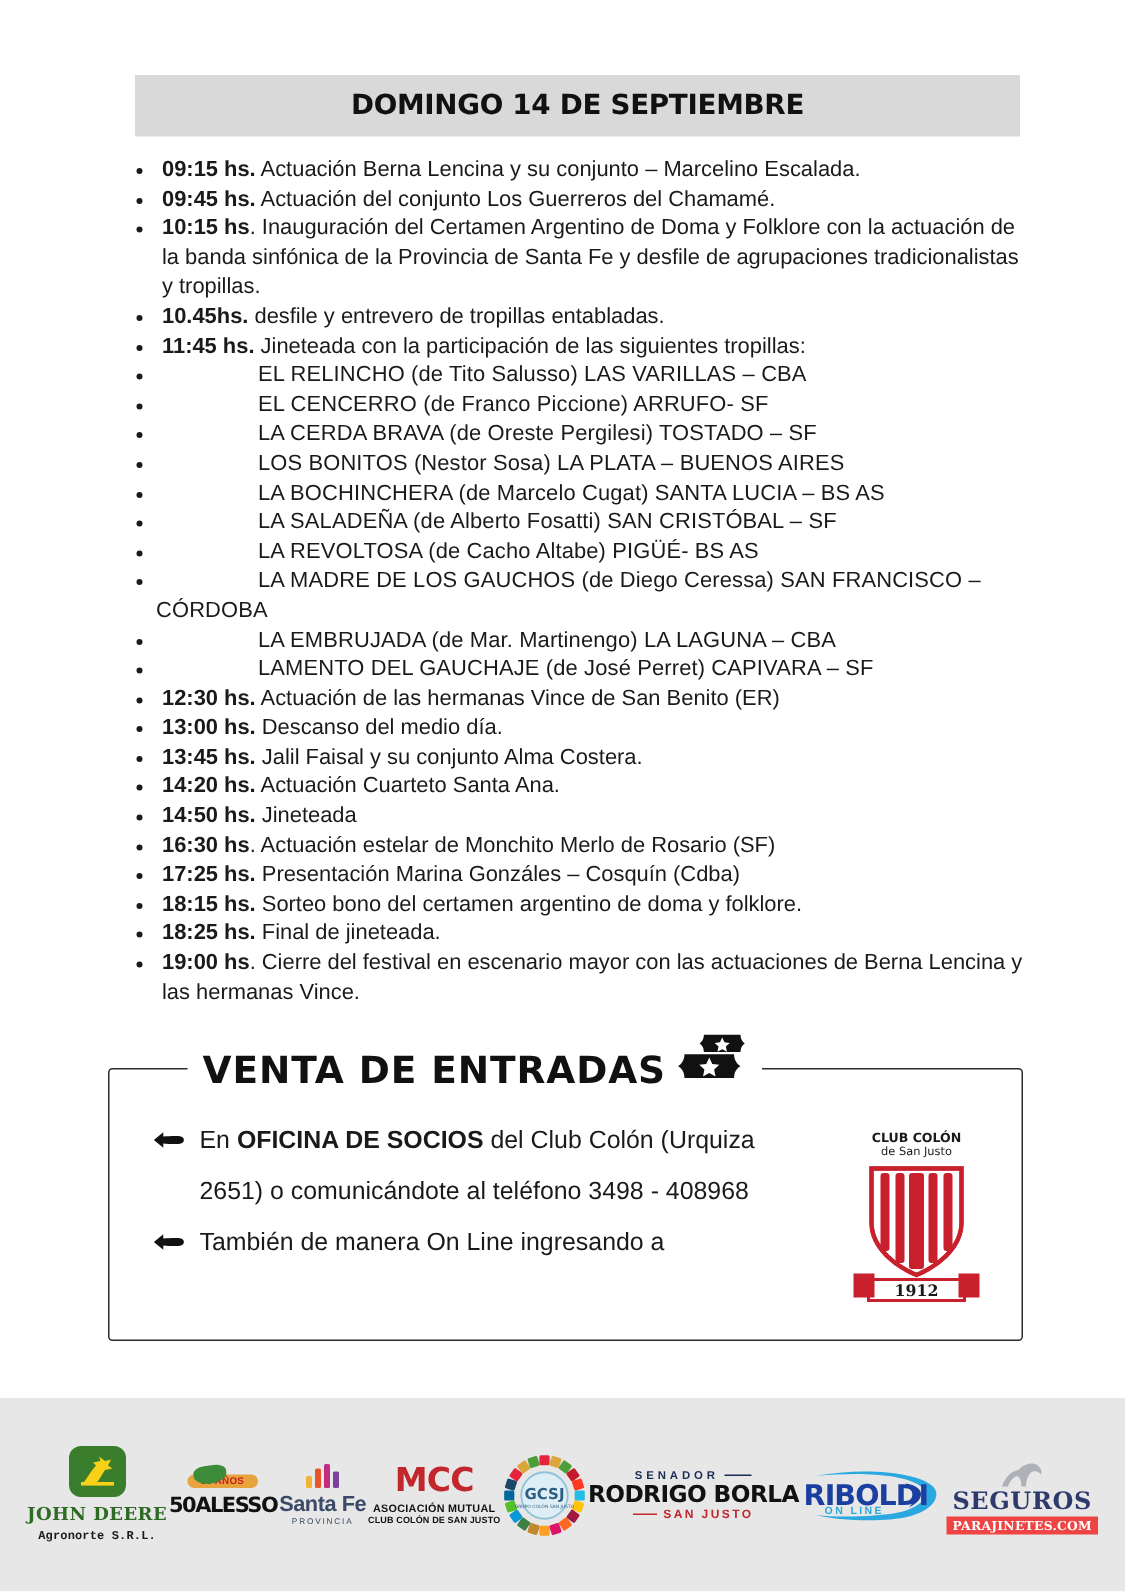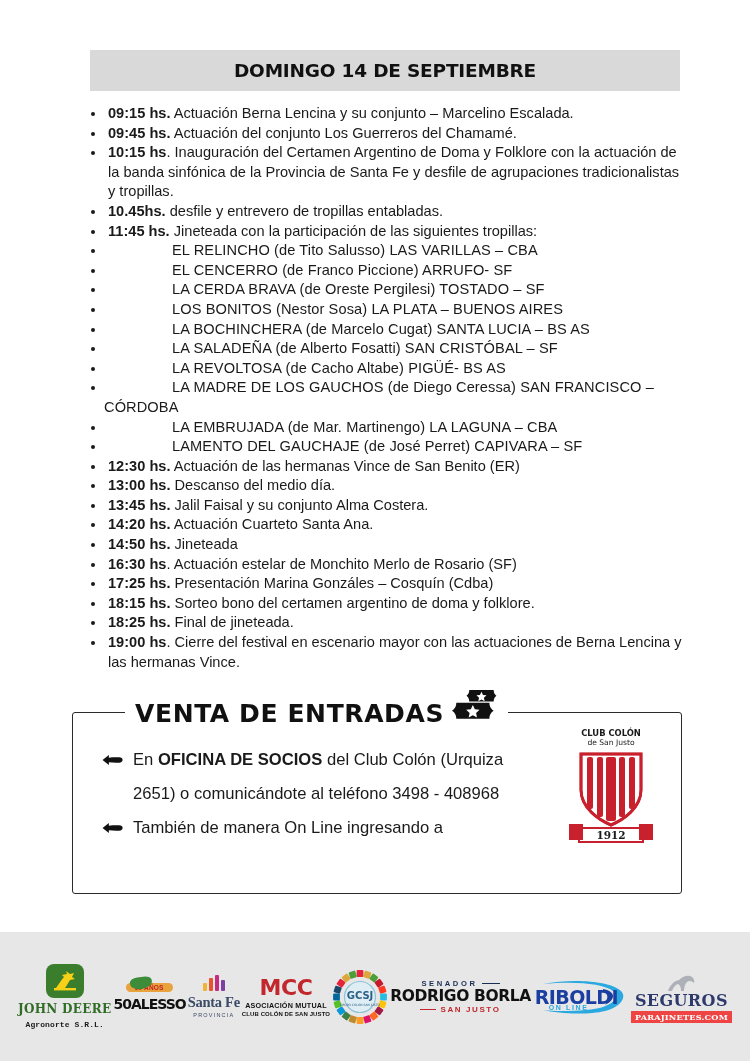--- a/index.html
+++ b/index.html
@@ -150,21 +150,21 @@
     font-size: 18.2px;
     line-height: 30px;
     letter-spacing: -0.2px;
     color: #111111;
   }
 
   
   .crest {
     position: absolute;
     right: 22px;
-    top: 11px;
+    top: 36px;
     width: 96px;
     height: 126px;
   }
   .crest svg { display: block; width: 100%; height: 100%; }
 
   
   .sponsors {
     position: absolute;
     left: 0;
     top: 932px;
@@ -239,21 +239,21 @@
     font-size: 14px;
     letter-spacing: -1px;
     color: #111111;
     line-height: 20px;
   }
 
   
   .sf-bars { display: flex; gap: 2px; height: 16px; align-items: flex-end; margin-bottom: 3px; }
   .sf-bars i { display:block; width: 4px; border-radius: 1px; }
   .sf-name {
-    font-family: Liberation Serif, serif;
+    font-family: Liberation Sans, sans-serif;
     font-weight: bold;
     font-size: 14.5px;
     color: #3b4a66;
     letter-spacing: -0.3px;
   }
   .sf-sub { font-size: 5.5px; color: #3b4a66; letter-spacing: 1.2px; margin-top: 1px; }
 
   
   .mcc-word {
     font-family: "DejaVu Sans", sans-serif;

